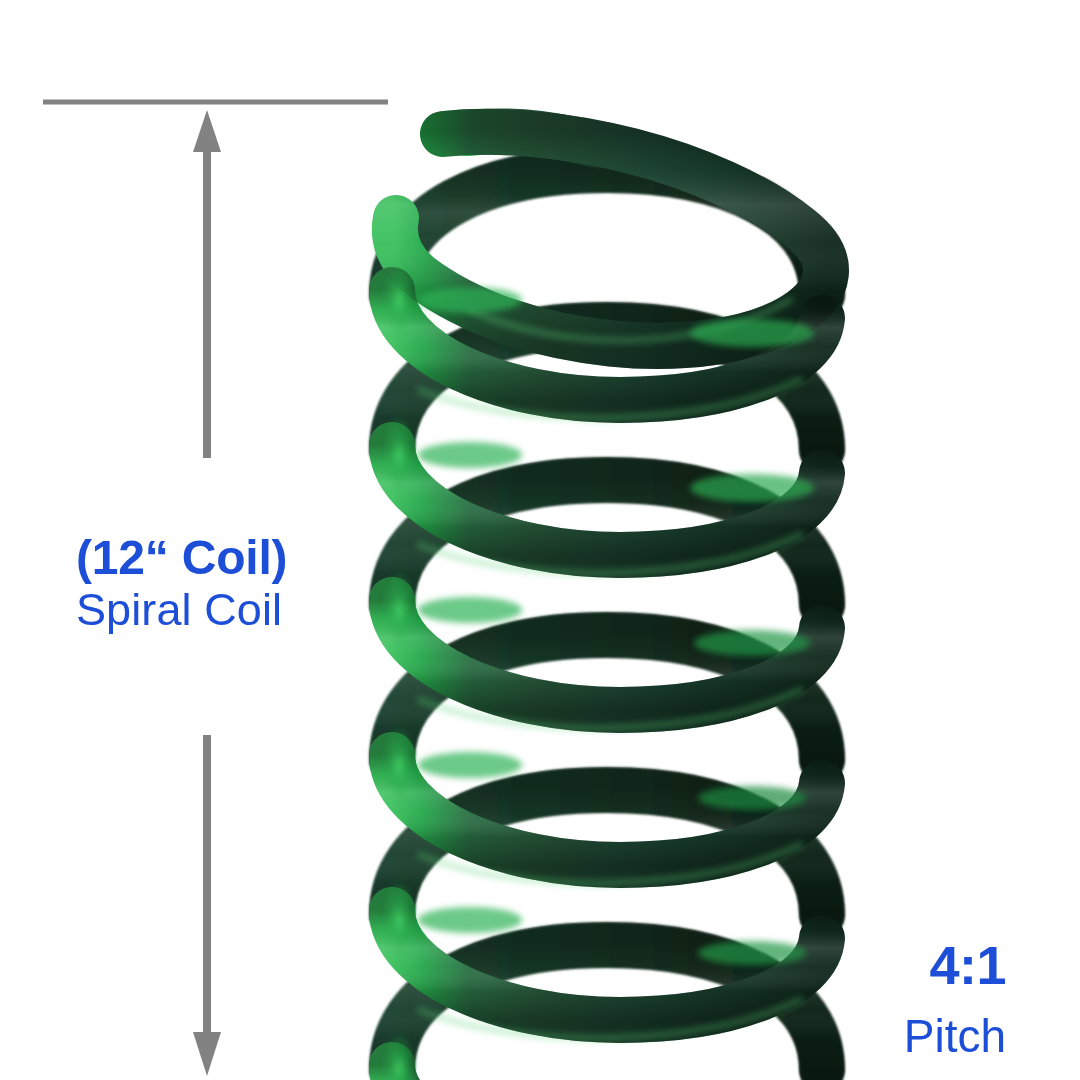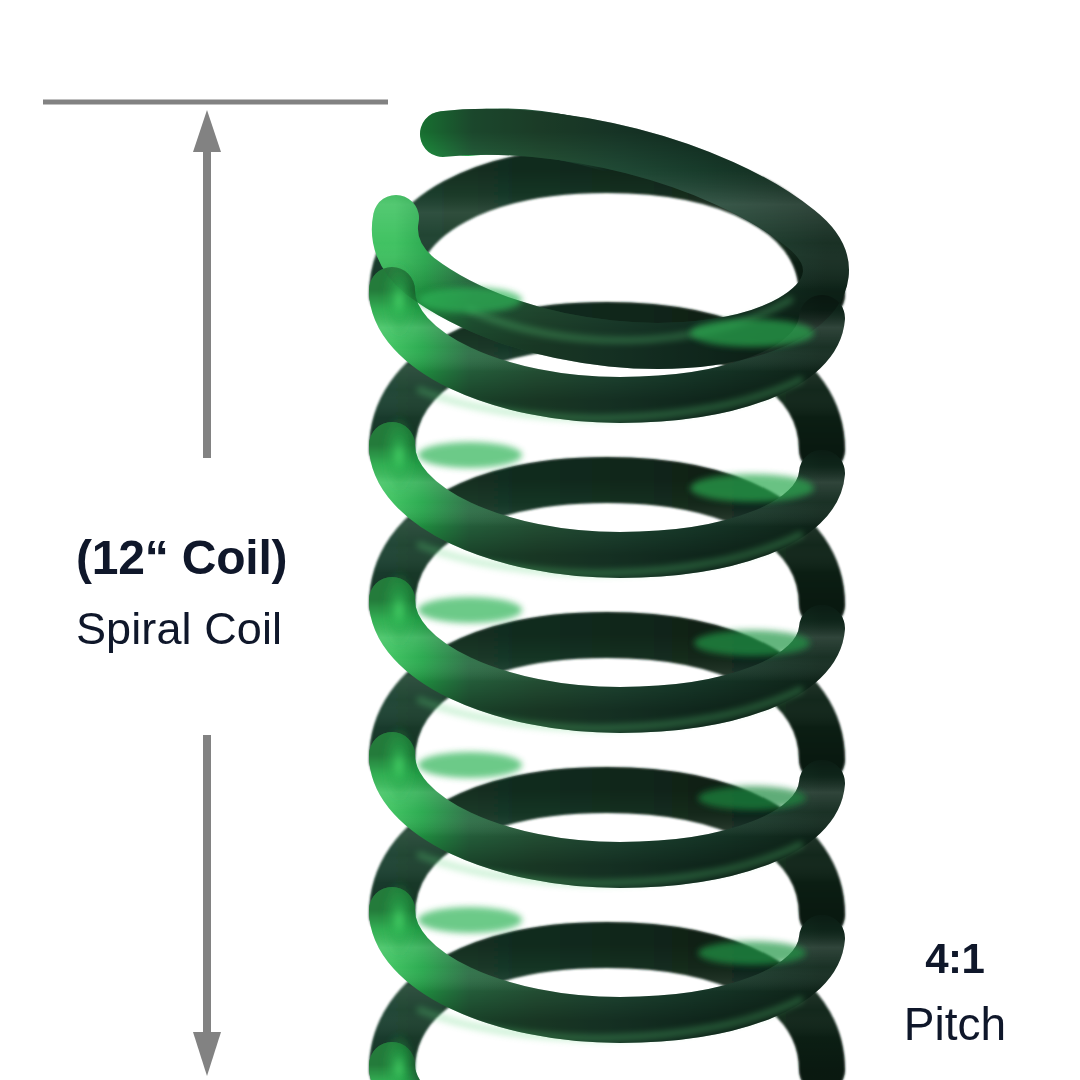--- a/index.html
+++ b/index.html
@@ -20,50 +20,49 @@
   #dim-layer {
     position: absolute;
     left: 0; top: 0;
     width: 1080px; height: 1080px;
     pointer-events: none;
   }
 
   
   .label-block {
     position: absolute;
-    color: #0f172a;
+    color: #1d4ed8;
     line-height: 1.02;
     white-space: nowrap;
   }
   #coil-label {
     left: 76px;
     top: 534px;
     text-align: left;
   }
   #coil-label .line-primary {
     font-size: 48px;
     font-weight: 700;
     letter-spacing: -0.2px;
   }
   #coil-label .line-secondary {
     font-size: 45px;
     font-weight: 400;
     letter-spacing: 0.1px;
-    margin-top: 23px;
+    margin-top: 4px;
   }
   #pitch-label {
     right: 74px;
     top: 938px;
     text-align: right;
   }
   #pitch-label .line-primary {
-    font-size: 42px;
+    font-size: 54px;
     font-weight: 700;
     letter-spacing: -0.5px;
-    text-align: center;
   }
   #pitch-label .line-secondary {
     font-size: 46px;
     font-weight: 400;
     margin-top: 20px;
   }
 
   
   #spring-layer {
     position: absolute;

